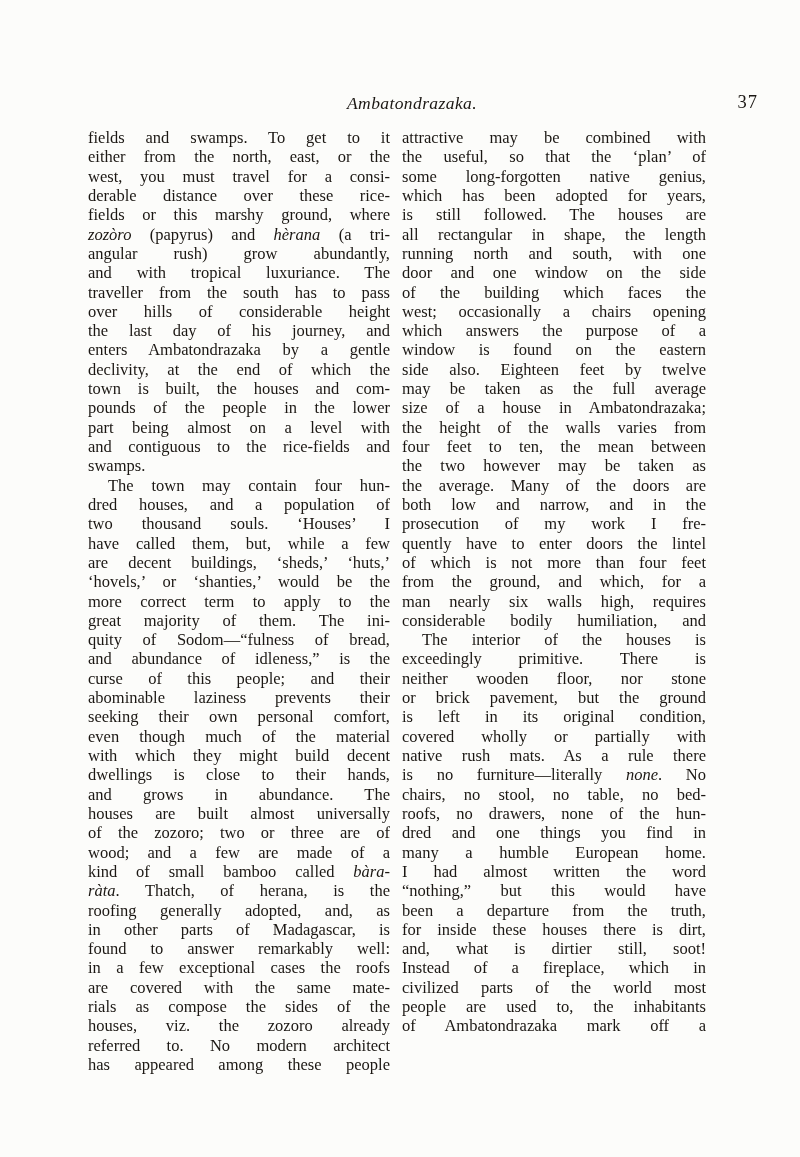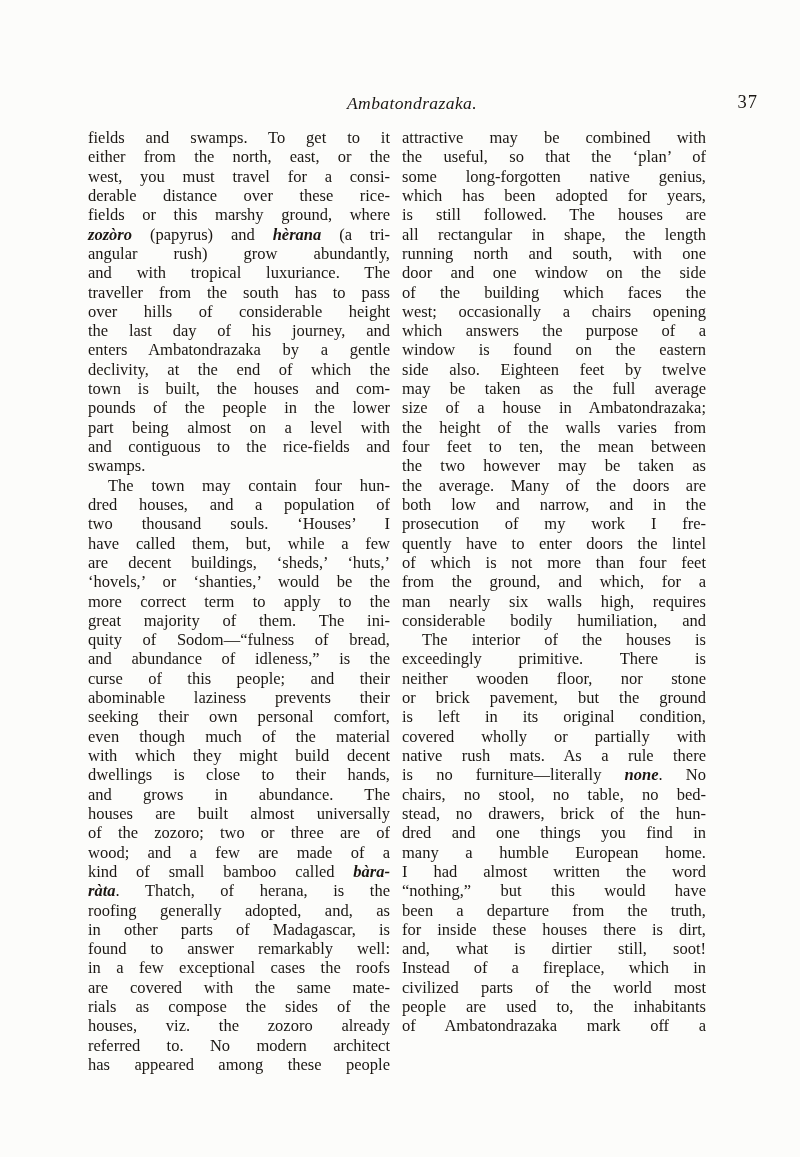--- a/index.html
+++ b/index.html
@@ -31,21 +31,21 @@
   .column.left  { width: 302px; }
   .column.right { width: 304px; }
   .line {
     text-align: justify;
     text-align-last: justify;
     word-spacing: 0.5px;
     white-space: normal;
   }
   .line.end { text-align-last: left; }
   .line.indent { text-indent: 20px; }
-  .line i { font-style: italic; font-weight: bold; }
+  .line i { font-style: italic; }
 </style>
 </head>
 <body style="--page-bg: #fcfcfa; --ink: #1b1713;">
 
 <div class="page">
 
   <div class="running-head">
     <span class="running-title">Ambatondrazaka.</span>
   </div>
 
@@ -132,21 +132,21 @@
         <div class="line">considerable bodily humiliation, and</div>
         <div class="line indent">The interior of the houses is</div>
         <div class="line">exceedingly primitive. There is</div>
         <div class="line">neither wooden floor, nor stone</div>
         <div class="line">or brick pavement, but the ground</div>
         <div class="line">is left in its original condition,</div>
         <div class="line">covered wholly or partially with</div>
         <div class="line">native rush mats. As a rule there</div>
         <div class="line">is no furniture—literally <i>none</i>. No</div>
         <div class="line">chairs, no stool, no table, no bed-</div>
-        <div class="line">stead, no drawers, brick of the hun-</div>
+        <div class="line">roofs, no drawers, none of the hun-</div>
         <div class="line">dred and one things you find in</div>
         <div class="line">many a humble European home.</div>
         <div class="line">I had almost written the word</div>
         <div class="line">“nothing,” but this would have</div>
         <div class="line">been a departure from the truth,</div>
         <div class="line">for inside these houses there is dirt,</div>
         <div class="line">and, what is dirtier still, soot!</div>
         <div class="line">Instead of a fireplace, which in</div>
         <div class="line">civilized parts of the world most</div>
         <div class="line">people are used to, the inhabitants</div>

